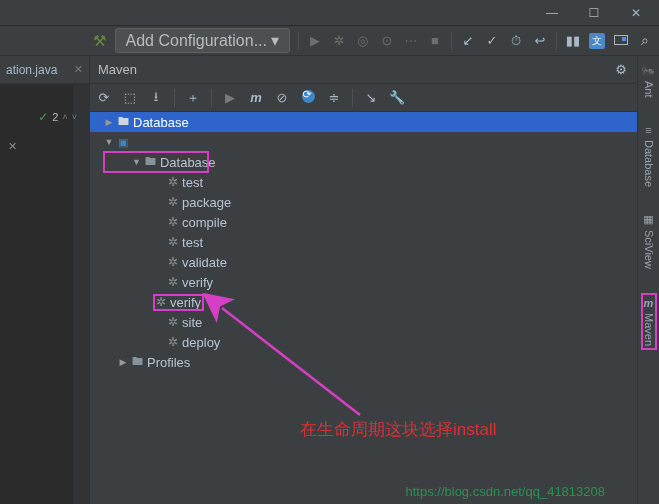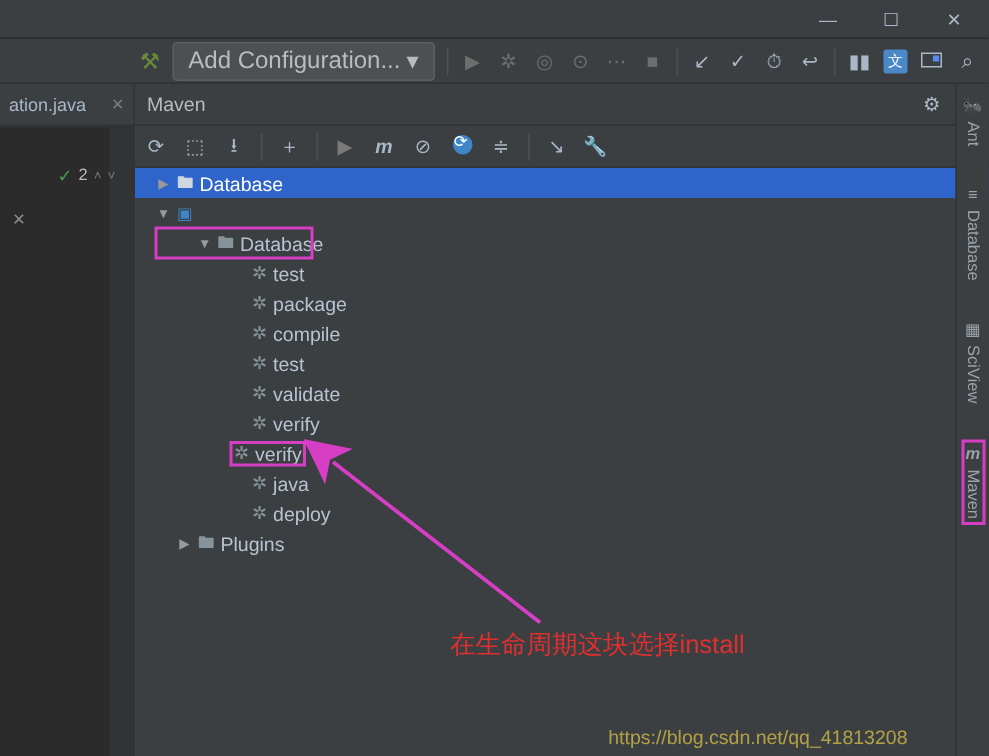--- a/index.html
+++ b/index.html
@@ -76,21 +76,21 @@
   
   .right-rail { position: absolute; right: 0; top: 56px; bottom: 0; width: 22px; background: #3c3f41; border-left: 1px solid #323232; display: flex; flex-direction: column; align-items: center; padding-top: 8px; gap: 26px; }
   .rail-item { writing-mode: vertical-rl; color: #9aa3ab; font-size: 11px; display: flex; align-items: center; gap: 4px; }
   .rail-item .ico { writing-mode: horizontal-tb; font-size: 11px; }
   .rail-item.hl-box { outline: 2px solid #d63fc5; padding: 2px 0; }
   .rail-m { font-weight: bold; font-style: italic; font-size: 13px; }
 
   
   .arrow-overlay { position: absolute; pointer-events: none; }
   .anno-text { position: absolute; color: #e02f2f; font-size: 17px; left: 300px; top: 418px; white-space: nowrap; }
-  .watermark { position: absolute; right: 54px; bottom: 5px; color: #fde047; font-size: 13px; opacity: 0.6; }
+  .watermark { position: absolute; right: 54px; bottom: 5px; color: #22c55e; font-size: 13px; opacity: 0.6; }
 </style>
 </head>
 <body>
 
 <div class="titlebar">
   <span class="titlebar-btn">—</span>
   <span class="titlebar-btn">☐</span>
   <span class="titlebar-btn">✕</span>
 </div>
 
@@ -210,32 +210,32 @@
         </div>
       <div class="tree-row indent-4">
           <span class="hl" style="display:flex;align-items:center;gap:4px;padding:0 2px;">
             <span class="gear-icon">✲</span>
             <span>verify</span>
           </span>
         </div>
       <div class="tree-row indent-4">
           <span class="arrow none"></span>
           <span class="gear-icon">✲</span>
-          <span>java</span>
+          <span>site</span>
         </div>
       <div class="tree-row indent-4">
           <span class="arrow none"></span>
           <span class="gear-icon">✲</span>
           <span>deploy</span>
         </div>
 
       <div class="tree-row indent-2">
         <span class="arrow closed"></span>
         <span class="folder-icon">🖿</span>
-        <span>Plugins</span>
+        <span>Profiles</span>
       </div>
     </div>
   </div>
 
 </div>
 
 <div class="right-rail">
   <div class="rail-item">
       <span class="ico">🐜</span>
       <span>Ant</span>

